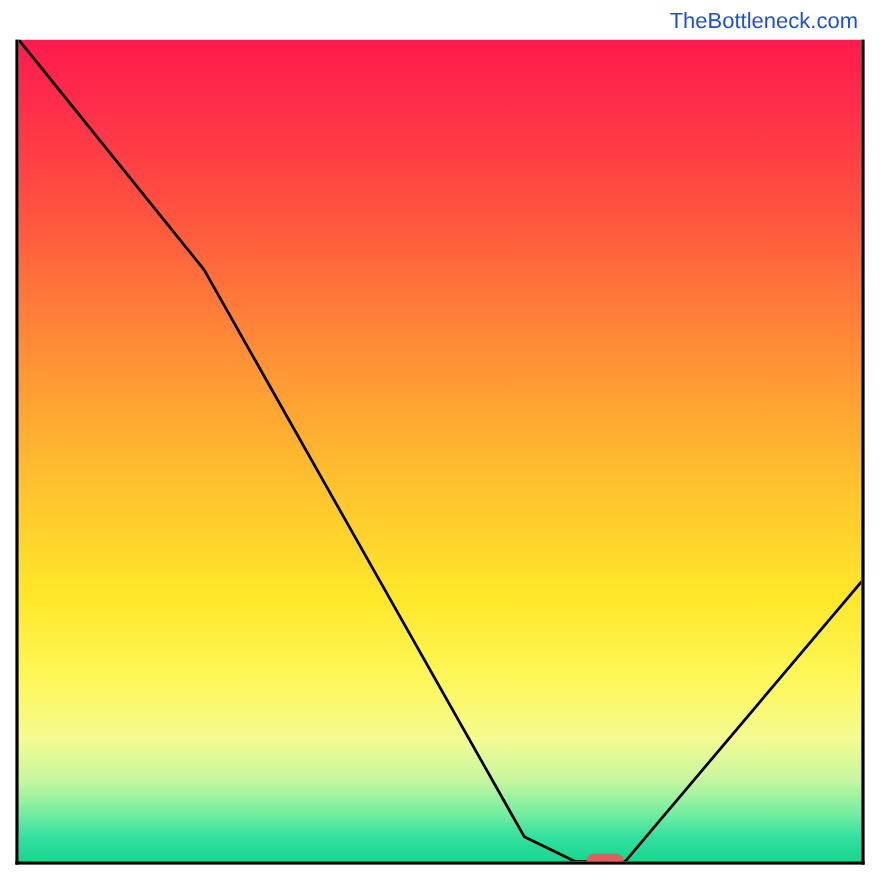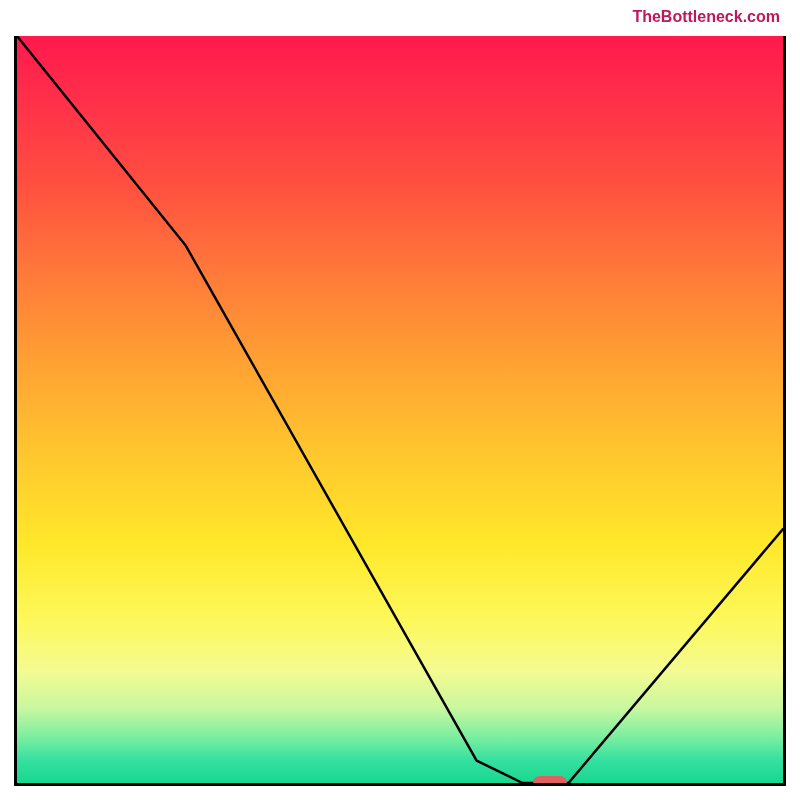--- a/index.html
+++ b/index.html
@@ -1,17 +1,17 @@
 <!DOCTYPE html>
 <html><head>
 <meta charset="utf-8">
 <style>
   * { margin: 0; padding: 0; box-sizing: border-box; }
   body { width: 800px; height: 800px; position: relative; background: #fff; font-family: Arial, sans-serif; }
-  .watermark { position: absolute; top: 8px; right: 20px; color: #be185d; font-size: 16px; font-weight: bold; z-index: 10; }
+  .watermark { position: absolute; top: 8px; right: 20px; color: #1d4ed8; font-size: 20px; font-weight: normal; z-index: 10; }
   .chart-frame { position: absolute; left: 14px; top: 36px; width: 772px; height: 750px; border-left: 3px solid #000; border-bottom: 3px solid #000; border-right: 3px solid #000; overflow: hidden; }
   .gradient { position: absolute; inset: 0; background: linear-gradient(to bottom,
       #ff1a4d 0%,
       #ff2e4a 8%,
       #ff5040 20%,
       #ff7a3a 32%,
       #ffa233 44%,
       #ffc72e 56%,
       #ffe82a 68%,
       #fdf85a 78%,

